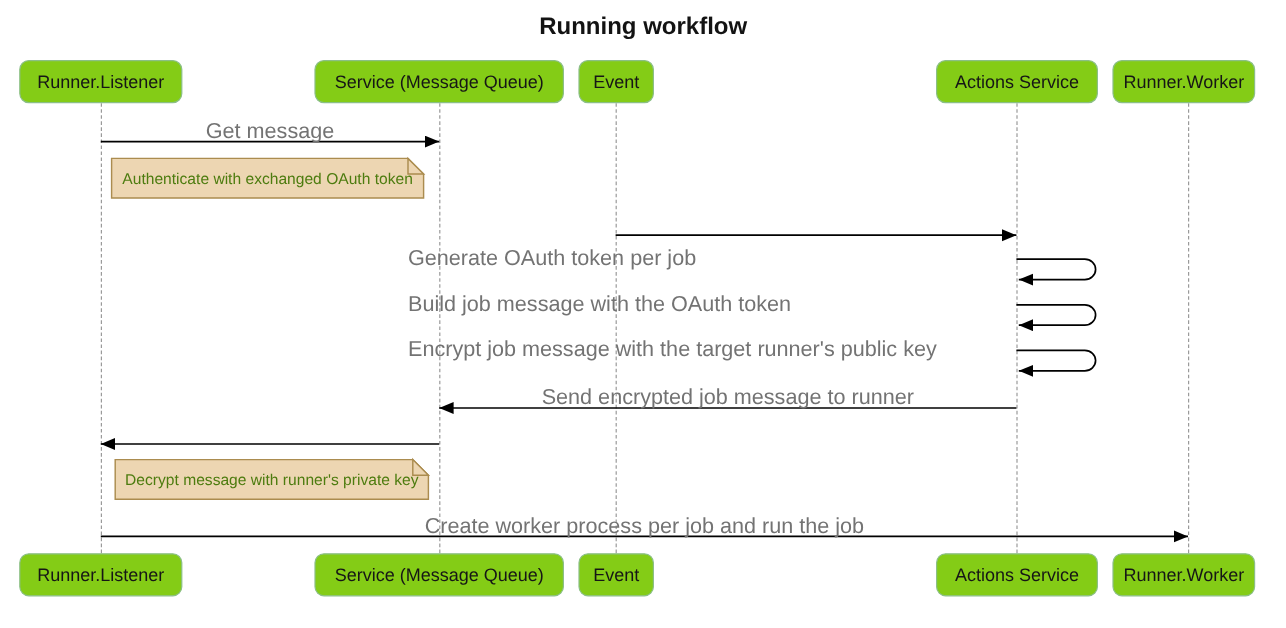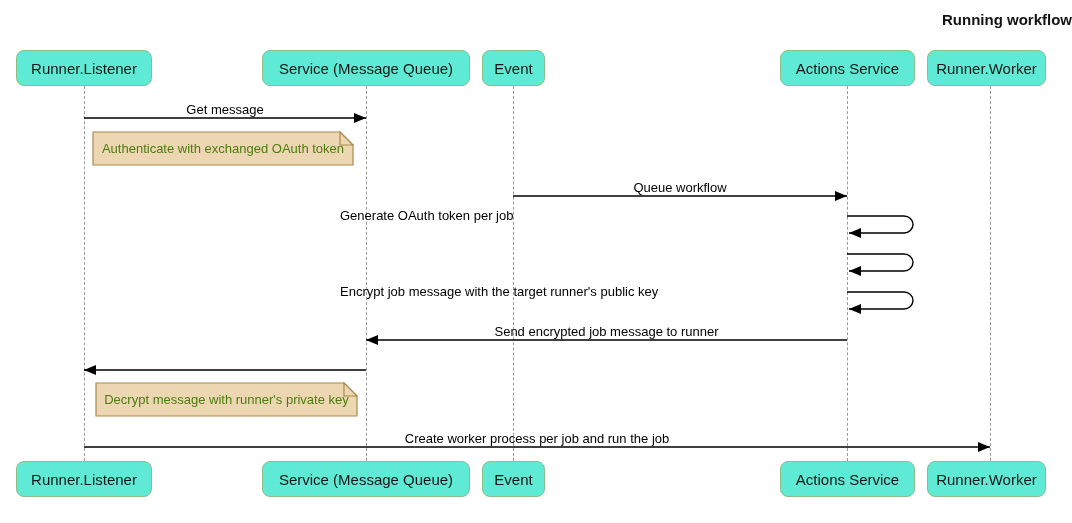--- a/index.html
+++ b/index.html
@@ -1,26 +1,26 @@
 <!DOCTYPE html>
 <html><head>
 <meta charset="utf-8">
 <style>
   html,body{margin:0;padding:0;background:#ffffff;}
   body{font-family:"Liberation Sans","DejaVu Sans",sans-serif;}
   .diagram{position:relative;width:1072px;height:523px;background:#ffffff;overflow:hidden;}
-  .title{position:absolute;left:0;top:11px;width:1072px;text-align:right;
-         font-size:15px;font-weight:bold;color:#131313;}
+  .title{position:absolute;left:0;top:11px;width:1072px;text-align:center;
+         font-size:20px;font-weight:bold;color:#131313;}
   .lifeline{position:absolute;top:86px;height:375px;width:0;
             border-left:1px dashed #9a9a9a;}
   .actor{position:absolute;height:36px;border-radius:8px;
-         background:#5eead4;border:1px solid #8bbf87;
+         background:#84cc16;border:1px solid #8bbf87;
          display:flex;align-items:center;justify-content:center;
          font-size:15px;color:#161616;box-sizing:border-box;white-space:nowrap;}
-  .msg{position:absolute;font-size:13px;color:#000000;line-height:15px;white-space:nowrap;}
+  .msg{position:absolute;font-size:18px;color:#737373;line-height:15px;white-space:nowrap;}
   .center{text-align:center;}
   .right{text-align:left;}
   .note-text{position:absolute;font-size:13px;color:#4d7c0f;
              display:flex;align-items:center;justify-content:center;white-space:nowrap;}
   svg.overlay{position:absolute;left:0;top:0;pointer-events:none;}
   
   .a1{left:16px;width:136px}  .a2{left:262px;width:208px}
   .a3{left:482px;width:63px}  .a4{left:780px;width:135px}
   .a5{left:927px;width:119px}
   .row-top{top:50px}.row-bottom{top:461px}
@@ -92,22 +92,22 @@
       <span>Event</span>
     </div>
   <div class="actor row-bottom a4">
       <span>Actions Service</span>
     </div>
   <div class="actor row-bottom a5">
       <span>Runner.Worker</span>
     </div>
 
   <div class="msg center" style="left:84px;width:282px;top:102px">Get message</div>
-  <div class="msg center" style="left:513px;width:334px;top:180px">Queue workflow</div>
   <div class="msg right" style="right:229px;top:208px;left:340px">Generate OAuth token per job</div>
+  <div class="msg right" style="right:229px;top:246px;left:340px">Build job message with the OAuth token</div>
   <div class="msg right" style="right:229px;top:284px;left:340px">Encrypt job message with the target runner's public key</div>
   <div class="msg center" style="left:366px;width:481px;top:324px">Send encrypted job message to runner</div>
   <div class="msg center" style="left:84px;width:906px;top:431px">Create worker process per job and run the job</div>
 
   <div class="note-text" style="left:93px;top:132px;width:260px;height:33px">Authenticate with exchanged OAuth token</div>
   <div class="note-text" style="left:96px;top:383px;width:261px;height:33px">Decrypt message with runner's private key</div>
 
 </div>
 
 </body></html>

